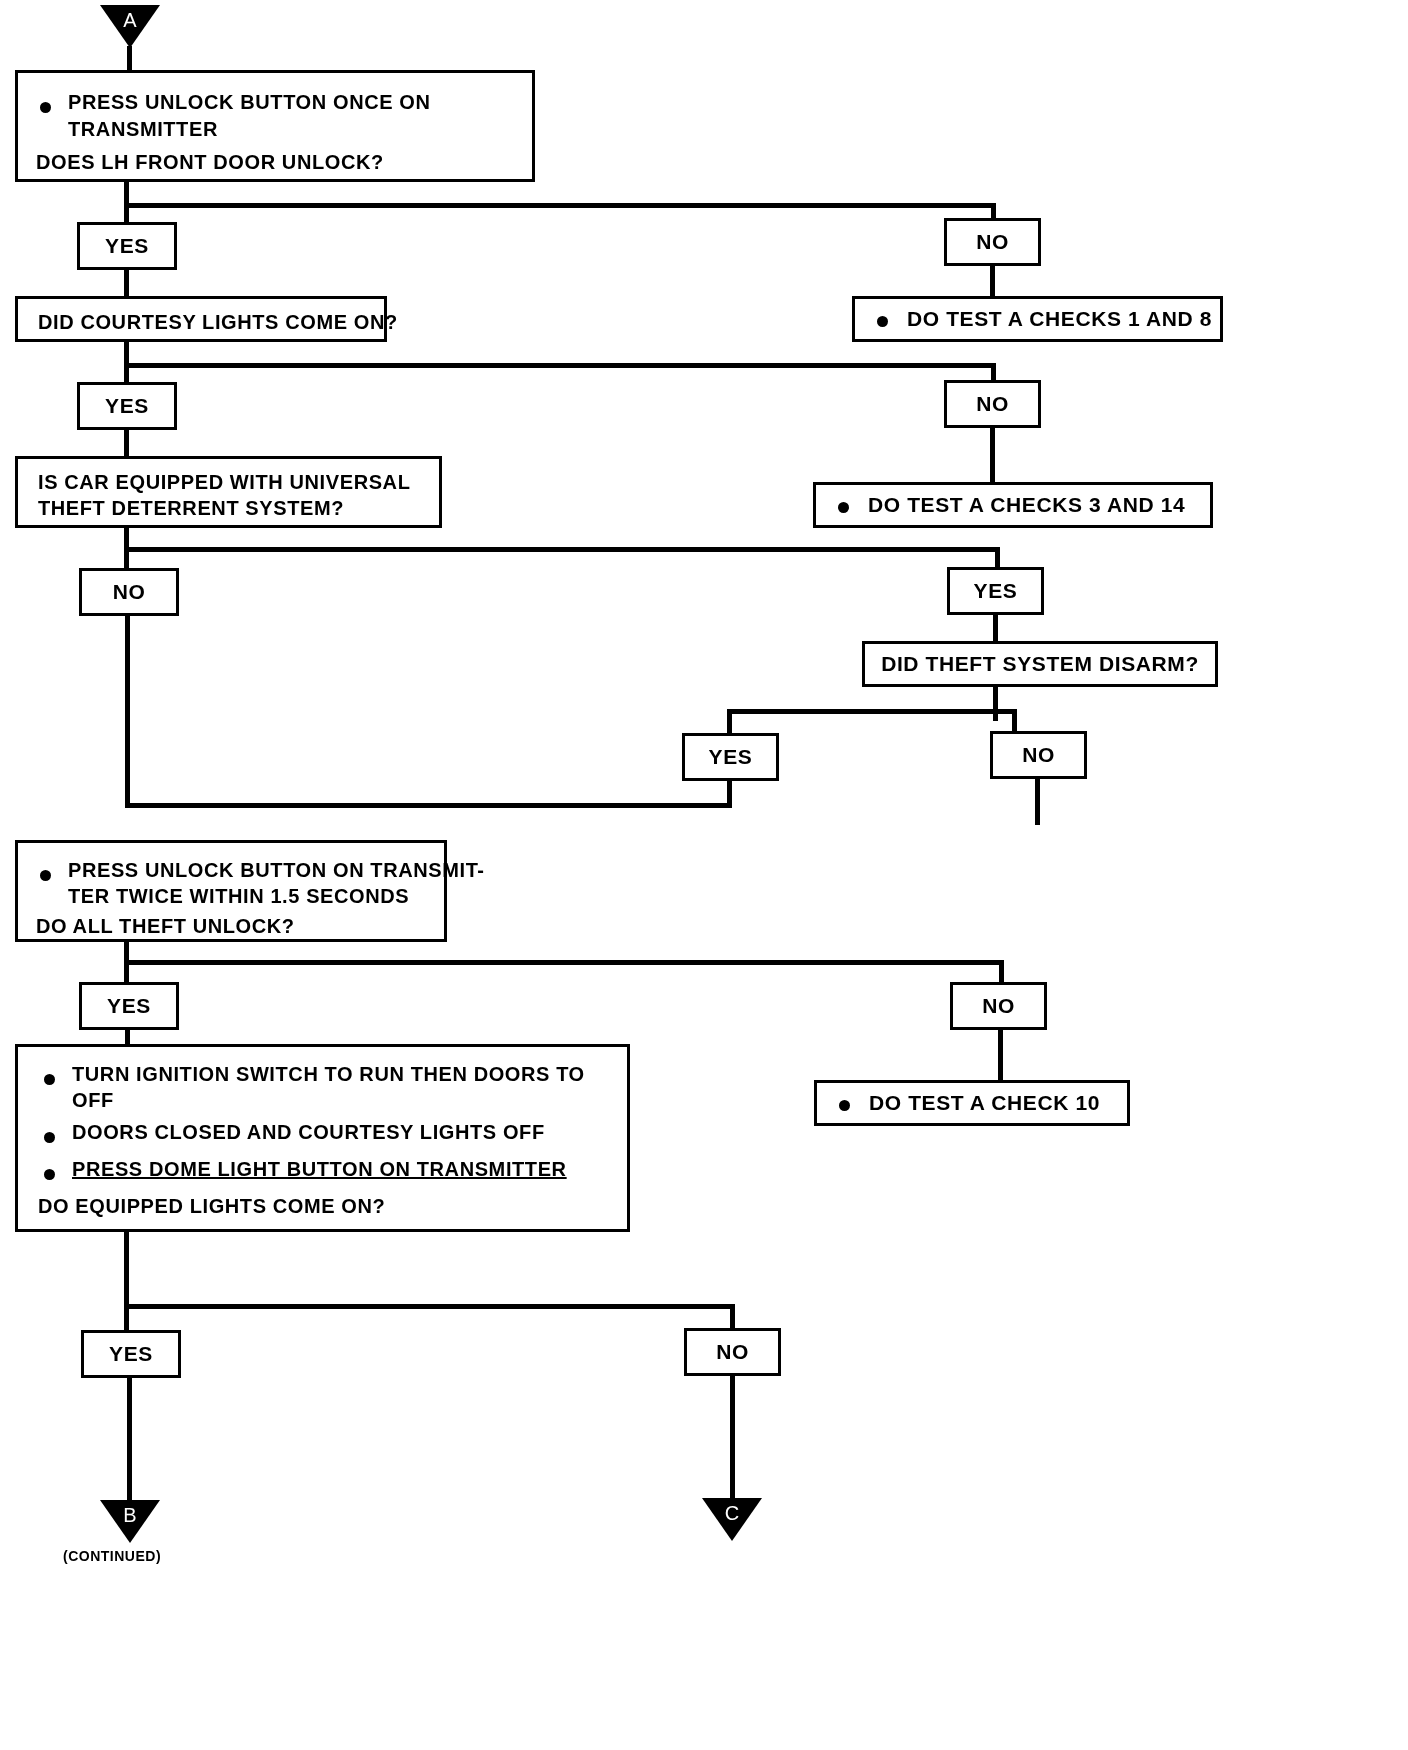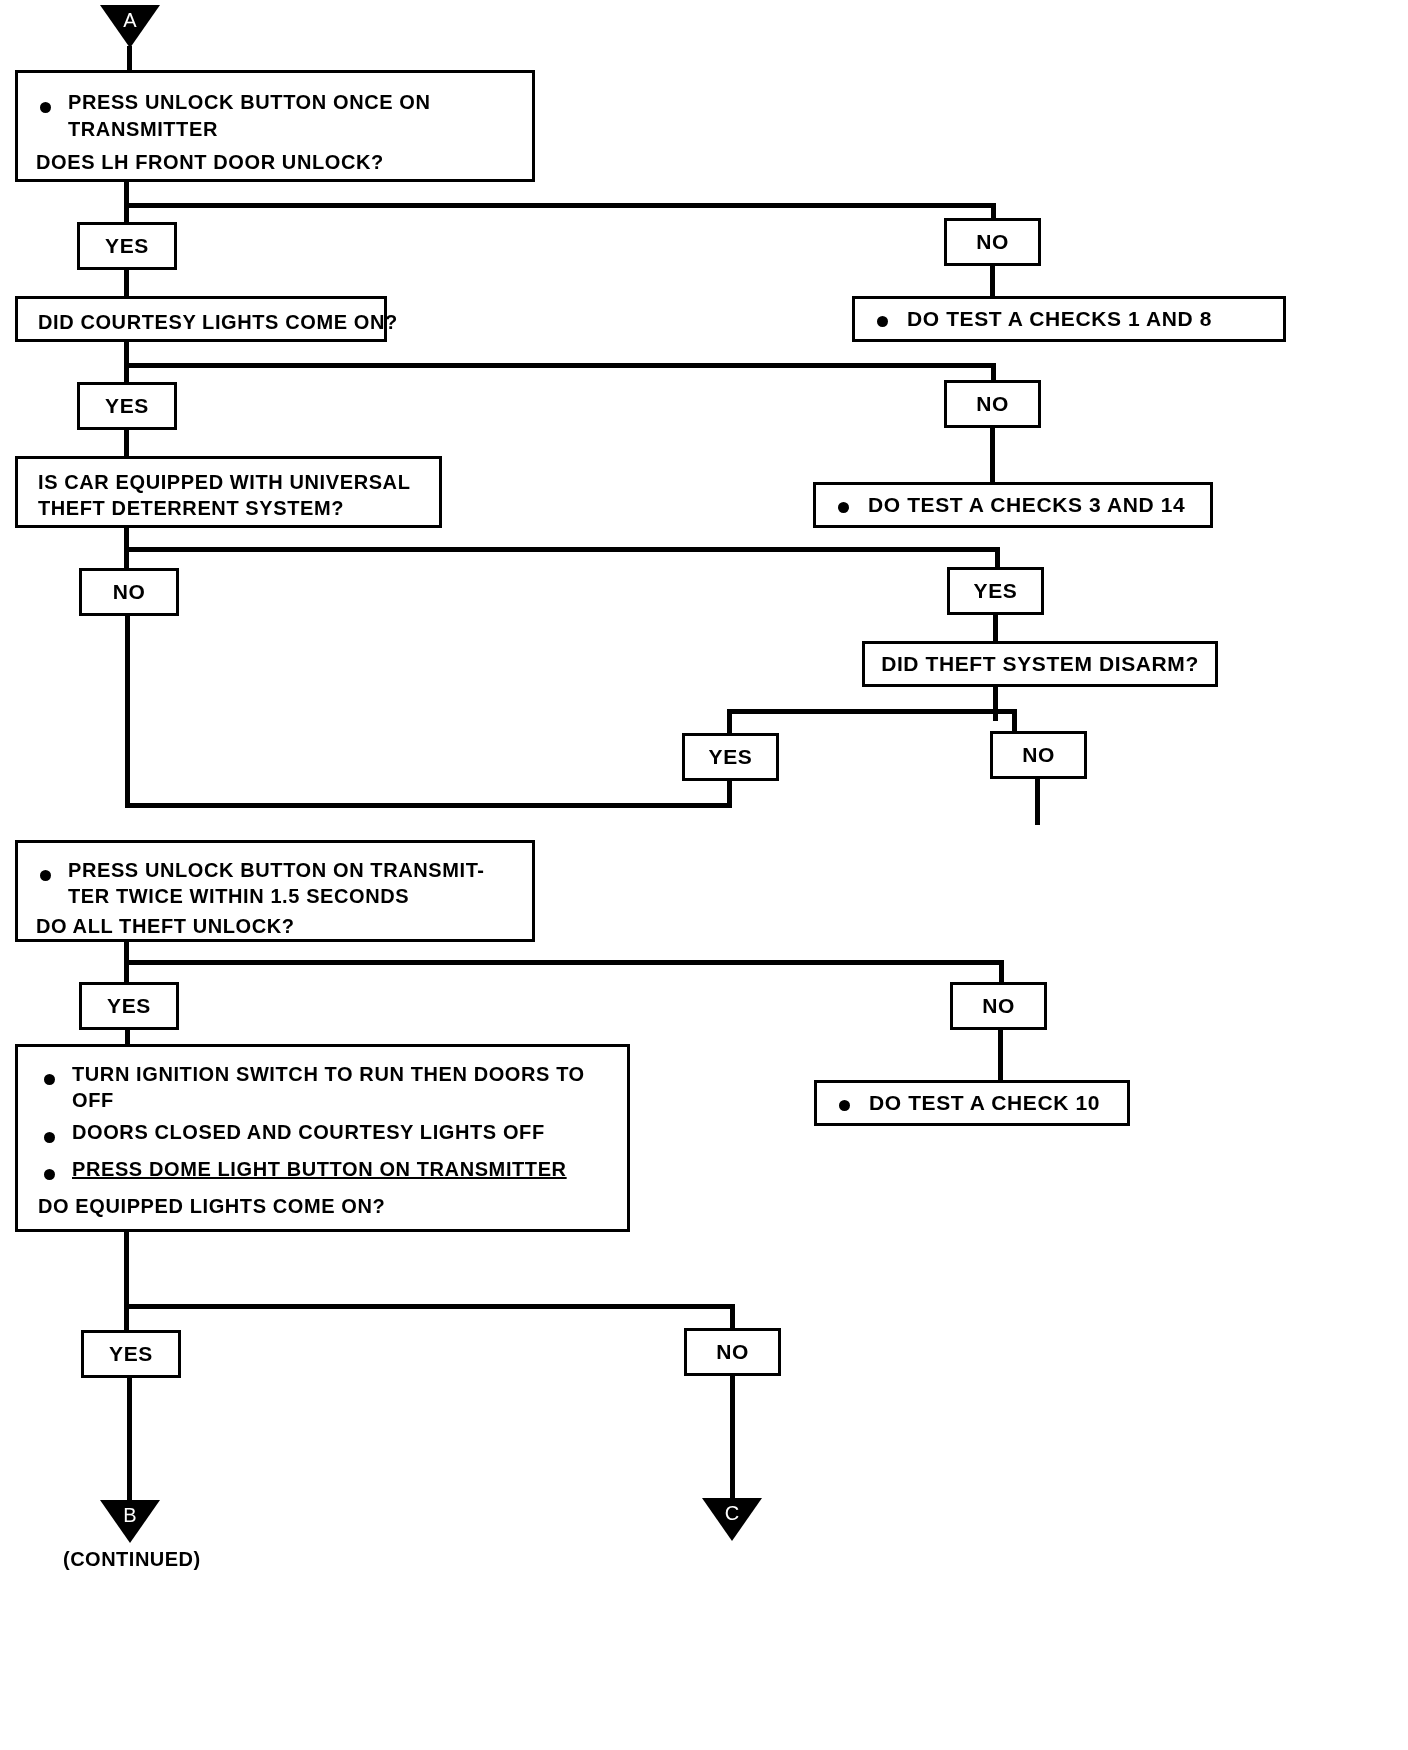--- a/index.html
+++ b/index.html
@@ -81,21 +81,21 @@
     width: 60px;
     text-align: center;
     color: #ffffff;
     font-size: 20px;
     font-weight: normal;
     font-family: "Liberation Sans", sans-serif;
   }
   .caption {
     position: absolute;
     font-weight: bold;
-    font-size: 20px;
+    font-size: 14px;
     color: #000000;
     letter-spacing: 0.5px;
     white-space: nowrap;
     z-index: 6;
   }
 </style>
 </head>
 <body>
 
 <div id="page">
@@ -116,21 +116,21 @@
   <div class="v" style="left:124px; top:182px; height:40px;"></div>
   <div class="h" style="left:124px; top:203px; width:872px;"></div>
   <div class="v" style="left:991px; top:203px; height:19px;"></div>
 
   <div class="box label-box" style="left:77px; top:222px; width:100px; height:48px;">YES</div>
   <div class="box label-box" style="left:944px; top:218px; width:97px; height:48px;">NO</div>
 
   <div class="v" style="left:124px; top:268px; height:28px;"></div>
   <div class="v" style="left:990px; top:264px; height:34px;"></div>
 
-  <div class="box label-box" style="left:852px; top:296px; width:434px; height:46px; justify-content:flex-start;">
+  <div class="box label-box" style="left:852px; top:296px; width:371px; height:46px; justify-content:flex-start;">
     <div class="bullet" style="left:22px; top:17px;"></div>
     <span style="margin-left:52px;">DO TEST A CHECKS 1 AND 8</span>
   </div>
 
   <div class="box stmt" style="left:15px; top:296px; width:372px; height:46px;">
     <div class="line" style="left:20px; top:12px;">DID COURTESY LIGHTS COME ON?</div>
   </div>
 
   <div class="v" style="left:124px; top:342px; height:40px;"></div>
   <div class="h" style="left:124px; top:363px; width:872px;"></div>
@@ -173,21 +173,21 @@
 
   <div class="box label-box" style="left:682px; top:733px; width:97px; height:48px;">YES</div>
   <div class="box label-box" style="left:990px; top:731px; width:97px; height:48px;">NO</div>
 
   <div class="v" style="left:727px; top:779px; height:28px;"></div>
   <div class="h" style="left:125px; top:803px; width:607px;"></div>
 
   <div class="v" style="left:1035px; top:777px; height:48px;"></div>
 
 
-  <div class="box stmt" style="left:15px; top:840px; width:520px; height:102px;padding-left:8px;">
+  <div class="box stmt" style="left:15px; top:840px; width:432px; height:102px;padding-left:8px;">
     <div class="bullet" style="left:22px; top:27px;"></div>
     <div class="line" style="left:50px; top:16px;">PRESS UNLOCK BUTTON ON TRANSMIT-</div>
     <div class="line" style="left:50px; top:42px;">TER TWICE WITHIN 1.5 SECONDS</div>
     <div class="line" style="left:18px; top:72px;">DO ALL THEFT UNLOCK?</div>
   </div>
 
   <div class="v" style="left:124px; top:942px; height:42px;"></div>
   <div class="h" style="left:124px; top:960px; width:880px;"></div>
   <div class="v" style="left:999px; top:960px; height:22px;"></div>
 

